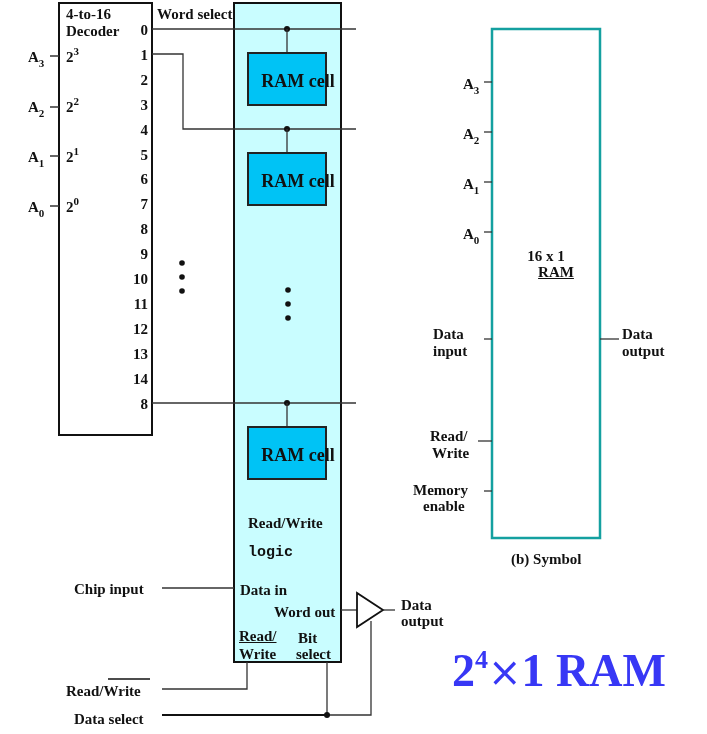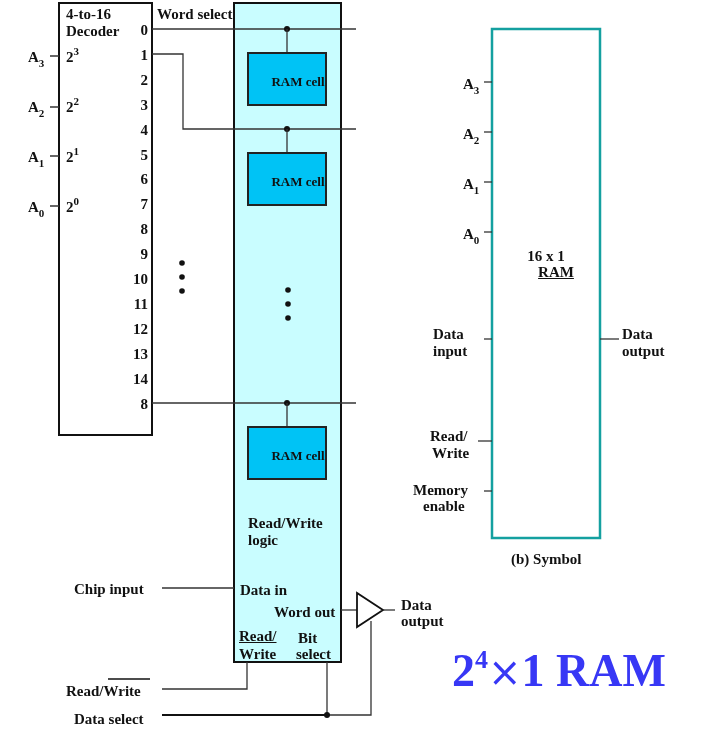--- a/index.html
+++ b/index.html
@@ -8,21 +8,21 @@
   svg { position: absolute; left: 0; top: 0; }
   .t { position: absolute; font-family: "Liberation Serif", serif; font-weight: bold;
        font-size: 15px; line-height: 17px; color: #111; white-space: nowrap; }
   .sub { font-size: 11px; position: relative; top: 5px; }
   .sup { font-size: 11px; position: relative; top: -7px; }
   .ul { text-decoration: underline; }
   .title { position: absolute; left: 452px; top: 643px; font-size: 46px; line-height: 56px;
            color: #3737f5; font-family: "Liberation Serif", serif; font-weight: bold; white-space: nowrap; }
   .title .tsup { font-size: 26px; position: relative; top: -18px; }
   .title .times { font-weight: normal; font-family: "DejaVu Sans", sans-serif; font-size: 40px; }
-  .cell-label { position: absolute; width: 100px; text-align: center; font-size: 13px; line-height: 17px; }
+  .cell-label { position: absolute; width: 100px; text-align: center; font-size: 18px; line-height: 17px; }
   .num { position: absolute; width: 40px; text-align: right; font-size: 15px; line-height: 17px; }
 </style>
 </head>
 <body>
 
 <svg width="707" height="734">
 
   <rect x="59" y="3" width="93" height="432" fill="#fff" stroke="#111" stroke-width="2"></rect>
 
   <rect id="arrayBox" x="234" y="3" width="107" height="659" fill="#c9fdff" stroke="#111" stroke-width="2"></rect>
@@ -118,21 +118,21 @@
     <div class="num" style="left: 108px; top: 395.5px;">8</div>
   </div>
 
 <div class="t" style="left:157px;top:6px;">Word select</div>
 
 <div class="cell-label" style="left:248px;top:73px;">RAM cell</div>
 <div class="cell-label" style="left:248px;top:173px;">RAM cell</div>
 <div class="cell-label" style="left:248px;top:447px;">RAM cell</div>
 
 <div class="t" style="left:248px;top:515px;">Read/Write</div>
-<div class="t" style="left:248px;top:532px;">logic</div>
+<div class="t" style="left:248px;top:544px;font-family:Liberation Mono, monospace;">logic</div>
 
 <div class="t" style="left:240px;top:582px;text-align:center;">Data in</div>
 <div class="t" style="left:274px;top:604px;">Word out</div>
 <div class="t ul" style="left:239px;top:628px;">Read/</div>
 <div class="t" style="left:239px;top:646px;">Write</div>
 <div class="t" style="left:298px;top:630px;">Bit</div>
 <div class="t" style="left:296px;top:646px;">select</div>
 
 <div class="t" style="left:74px;top:581px;">Chip input</div>
 <div class="t" style="left:66px;top:683px;">Read/Write</div>

